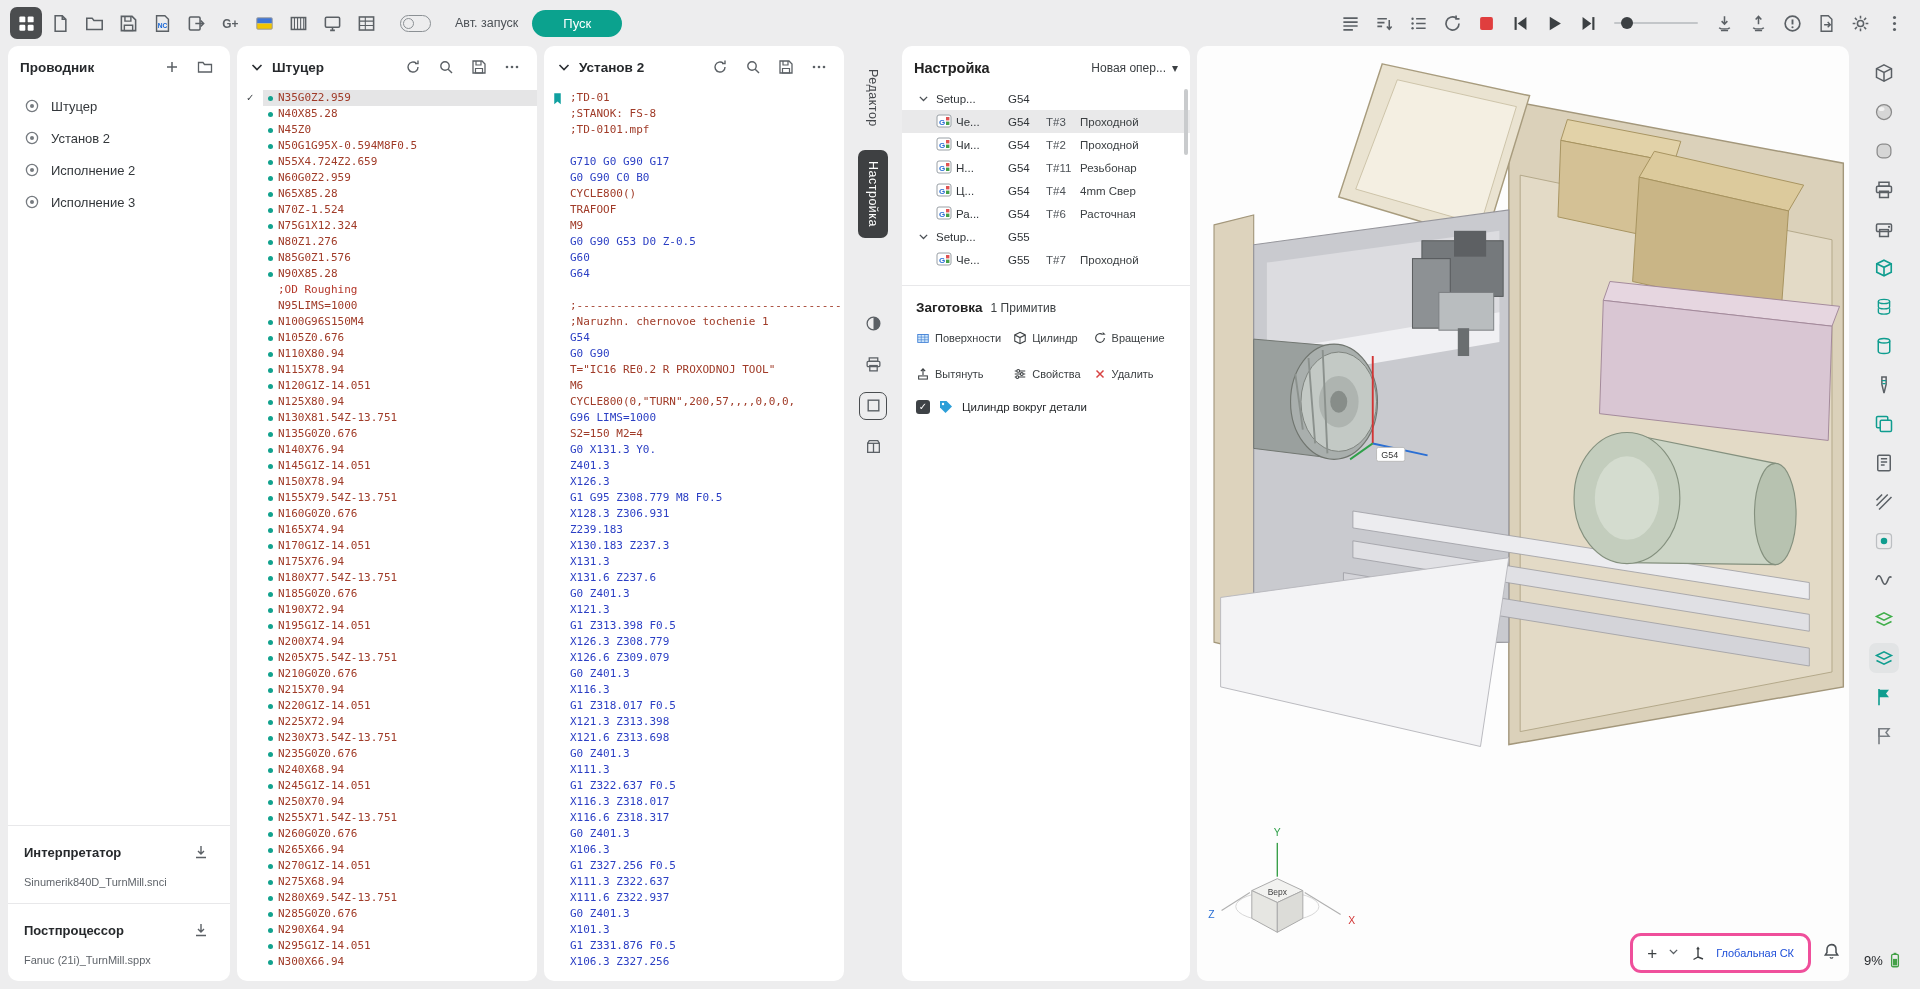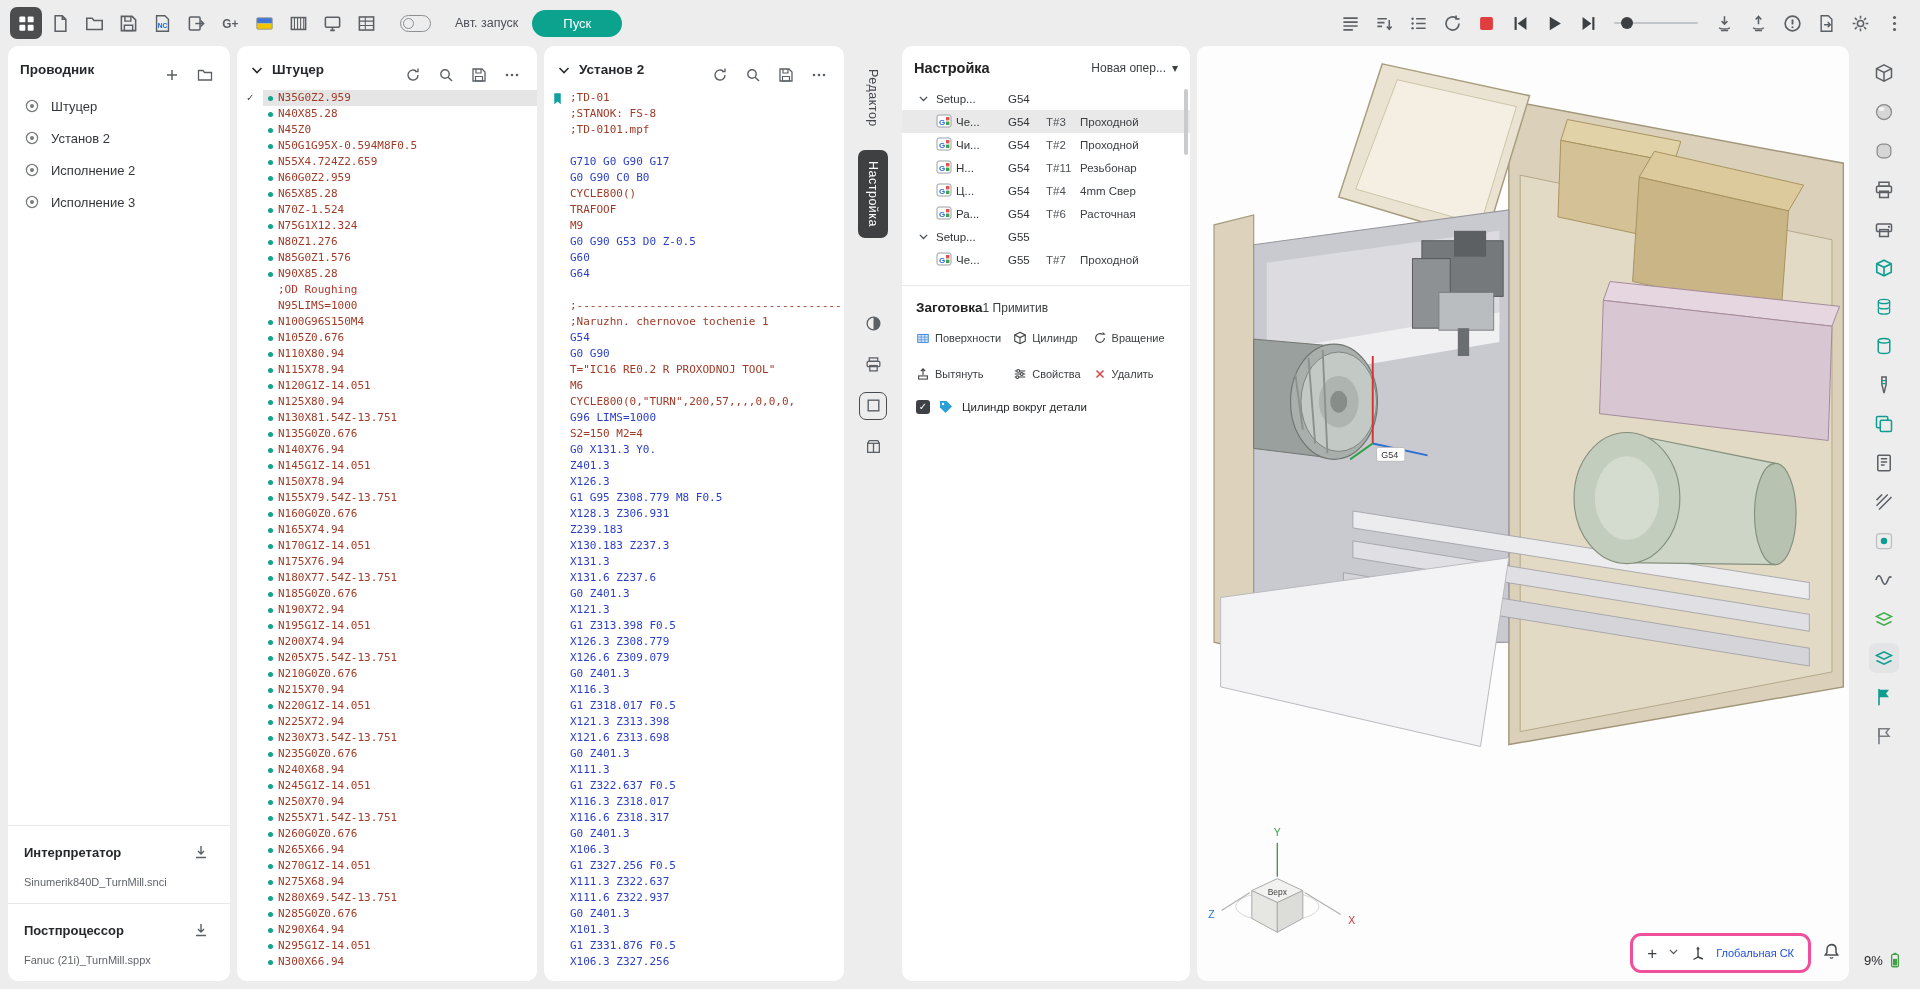--- a/index.html
+++ b/index.html
@@ -21,21 +21,21 @@
 .run-btn{background:#0ba28e;color:#fff;border:none;border-radius:15px;height:27px;padding:0 31px;font-size:13px;cursor:pointer;font-family:inherit}
 .tb-spacer{flex:1}
 .tb-slider{width:84px;height:32px;position:relative;margin:0 8px}
 .tb-slider .track{position:absolute;left:0;right:0;top:15px;height:2px;background:#c3c6c9;border-radius:1px}
 .tb-slider .knob{position:absolute;left:7px;top:10px;width:12px;height:12px;border-radius:50%;background:#3c4043}
 
 .main{flex:1;display:flex;gap:7px;padding:0 8px 8px;min-height:0}
 .card{background:#fff;border-radius:10px;overflow:hidden;display:flex;flex-direction:column}
 
 .explorer{width:222px;flex:0 0 222px}
-.phead{height:42px;flex:0 0 42px;display:flex;align-items:flex-start;padding:16px 12px;gap:7px}
+.phead{height:42px;flex:0 0 42px;display:flex;align-items:center;padding:0 12px;gap:7px}
 .phead .title{font-weight:bold;font-size:13.5px;color:#26292c;white-space:nowrap}
 .phead .sp{flex:1}
 .ibtn{width:26px;height:26px;border:none;background:transparent;border-radius:6px;color:#5b6065;display:flex;align-items:center;justify-content:center;cursor:pointer}
 .ibtn .ic{width:16px;height:16px}
 .explorer-items{padding:2px 8px}
 .exp-item{display:flex;align-items:center;gap:11px;height:32px;padding:0 8px;border-radius:7px;font-size:13px;color:#33373b;cursor:pointer}
 .exp-bottom{margin-top:auto}
 .exp-sec{border-top:1px solid #e8e8ea;padding:13px 16px 15px}
 .exp-sec .row{display:flex;align-items:center;justify-content:space-between}
 .exp-sec .t{font-size:13px;font-weight:bold;color:#26292c}
@@ -73,21 +73,21 @@
 .trow .chev .ic{width:13px;height:13px}
 .trow .opic .ic{width:16px;height:16px}
 .trow .nm{white-space:nowrap;overflow:hidden;color:#2f3337}
 .trow .cs{color:#2f3337}
 .trow .tl{color:#4c5156}
 .trow .ds{white-space:nowrap;overflow:hidden;color:#3c4043}
 .trow.sel{background:#e9e9ea}
 .tree-sb{position:absolute;right:2px;top:4px;width:4px;height:66px;border-radius:2px;background:#c9cbcd;cursor:pointer}
 .divider{height:1px;background:#e8e8ea;margin:8px 0 0}
 .stock{padding:14px 14px 0}
-.stock-head{display:flex;align-items:flex-end;gap:0}
+.stock-head{display:flex;align-items:flex-end;gap:8px}
 .stock-title{font-weight:bold;font-size:13.5px;color:#222}
 .stock-badge{font-size:12px;color:#3c4043}
 .actions{display:grid;grid-template-columns:auto auto auto;gap:22px 12px;margin-top:16px;justify-content:start}
 .act{display:flex;align-items:center;gap:5px;font-size:11px;color:#3c4043;border:none;background:none;cursor:pointer;font-family:inherit;white-space:nowrap}
 .act .ic{width:14px;height:14px}
 .chk-row{display:flex;align-items:center;gap:8px;margin-top:18px;font-size:11.5px;color:#26292c}
 .cbox{width:14px;height:14px;border-radius:3px;background:#3e4246;color:#fff;font-size:10px;line-height:14px;display:flex;align-items:center;justify-content:center;cursor:pointer;flex:none}
 
 .viewport{flex:1;position:relative;background:#fdfdfd}
 .scene{width:100%;height:100%;display:block}

